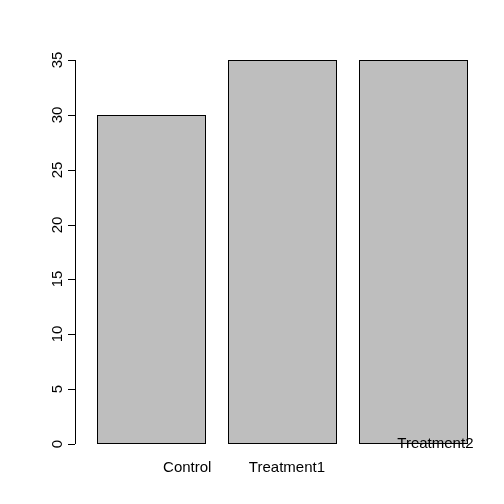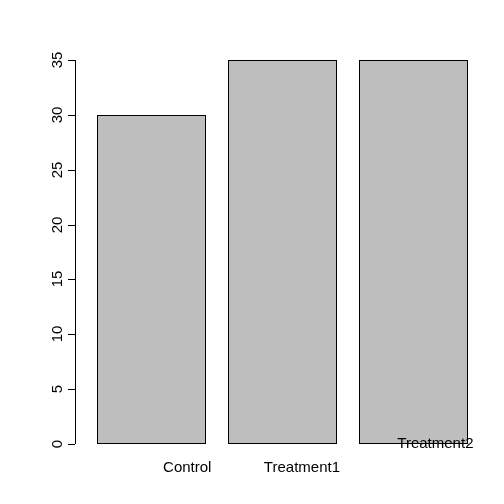--- a/index.html
+++ b/index.html
@@ -51,21 +51,21 @@
 </style>
 </head>
 <body>
 
 <div class="chart-wrap">
   <div class="plot-area" id="plot" style="left: 75px; top: 60px; width: 404px; height: 384px;"></div>
   <div id="axis-layer">
       <div class="bar" style="left: 96.8378px; top: 114.857px; width: 109.189px; height: 329.143px; background: rgb(190, 190, 190);"></div>
       <div class="x-tick-label" style="width: 120px; left: 91.4324px; top: 458px;">Control</div>
       <div class="bar" style="left: 227.865px; top: 60px; width: 109.189px; height: 384px; background: rgb(190, 190, 190);"></div>
-      <div class="x-tick-label" style="width: 120px; left: 220px; top: 458px;">Treatment1</div>
+      <div class="x-tick-label" style="width: 120px; left: 205px; top: 458px;">Treatment1</div>
       <div class="bar" style="left: 358.892px; top: 60px; width: 109.189px; height: 384px; background: rgb(190, 190, 190);"></div>
       <div class="x-tick-label" style="width: 120px; left: 353.486px; top: 434px;">Treatment2</div>
       <div class="y-tick-mark" style="left: 68px; top: 444px;"></div>
       <div class="y-tick-label" style="width: 30px; height: 16px; left: 41px; top: 436px;">0</div>
       <div class="y-tick-mark" style="left: 68px; top: 389.143px;"></div>
       <div class="y-tick-label" style="width: 30px; height: 16px; left: 41px; top: 381.143px;">5</div>
       <div class="y-tick-mark" style="left: 68px; top: 334.286px;"></div>
       <div class="y-tick-label" style="width: 30px; height: 16px; left: 41px; top: 326.286px;">10</div>
       <div class="y-tick-mark" style="left: 68px; top: 279.429px;"></div>
       <div class="y-tick-label" style="width: 30px; height: 16px; left: 41px; top: 271.429px;">15</div>

